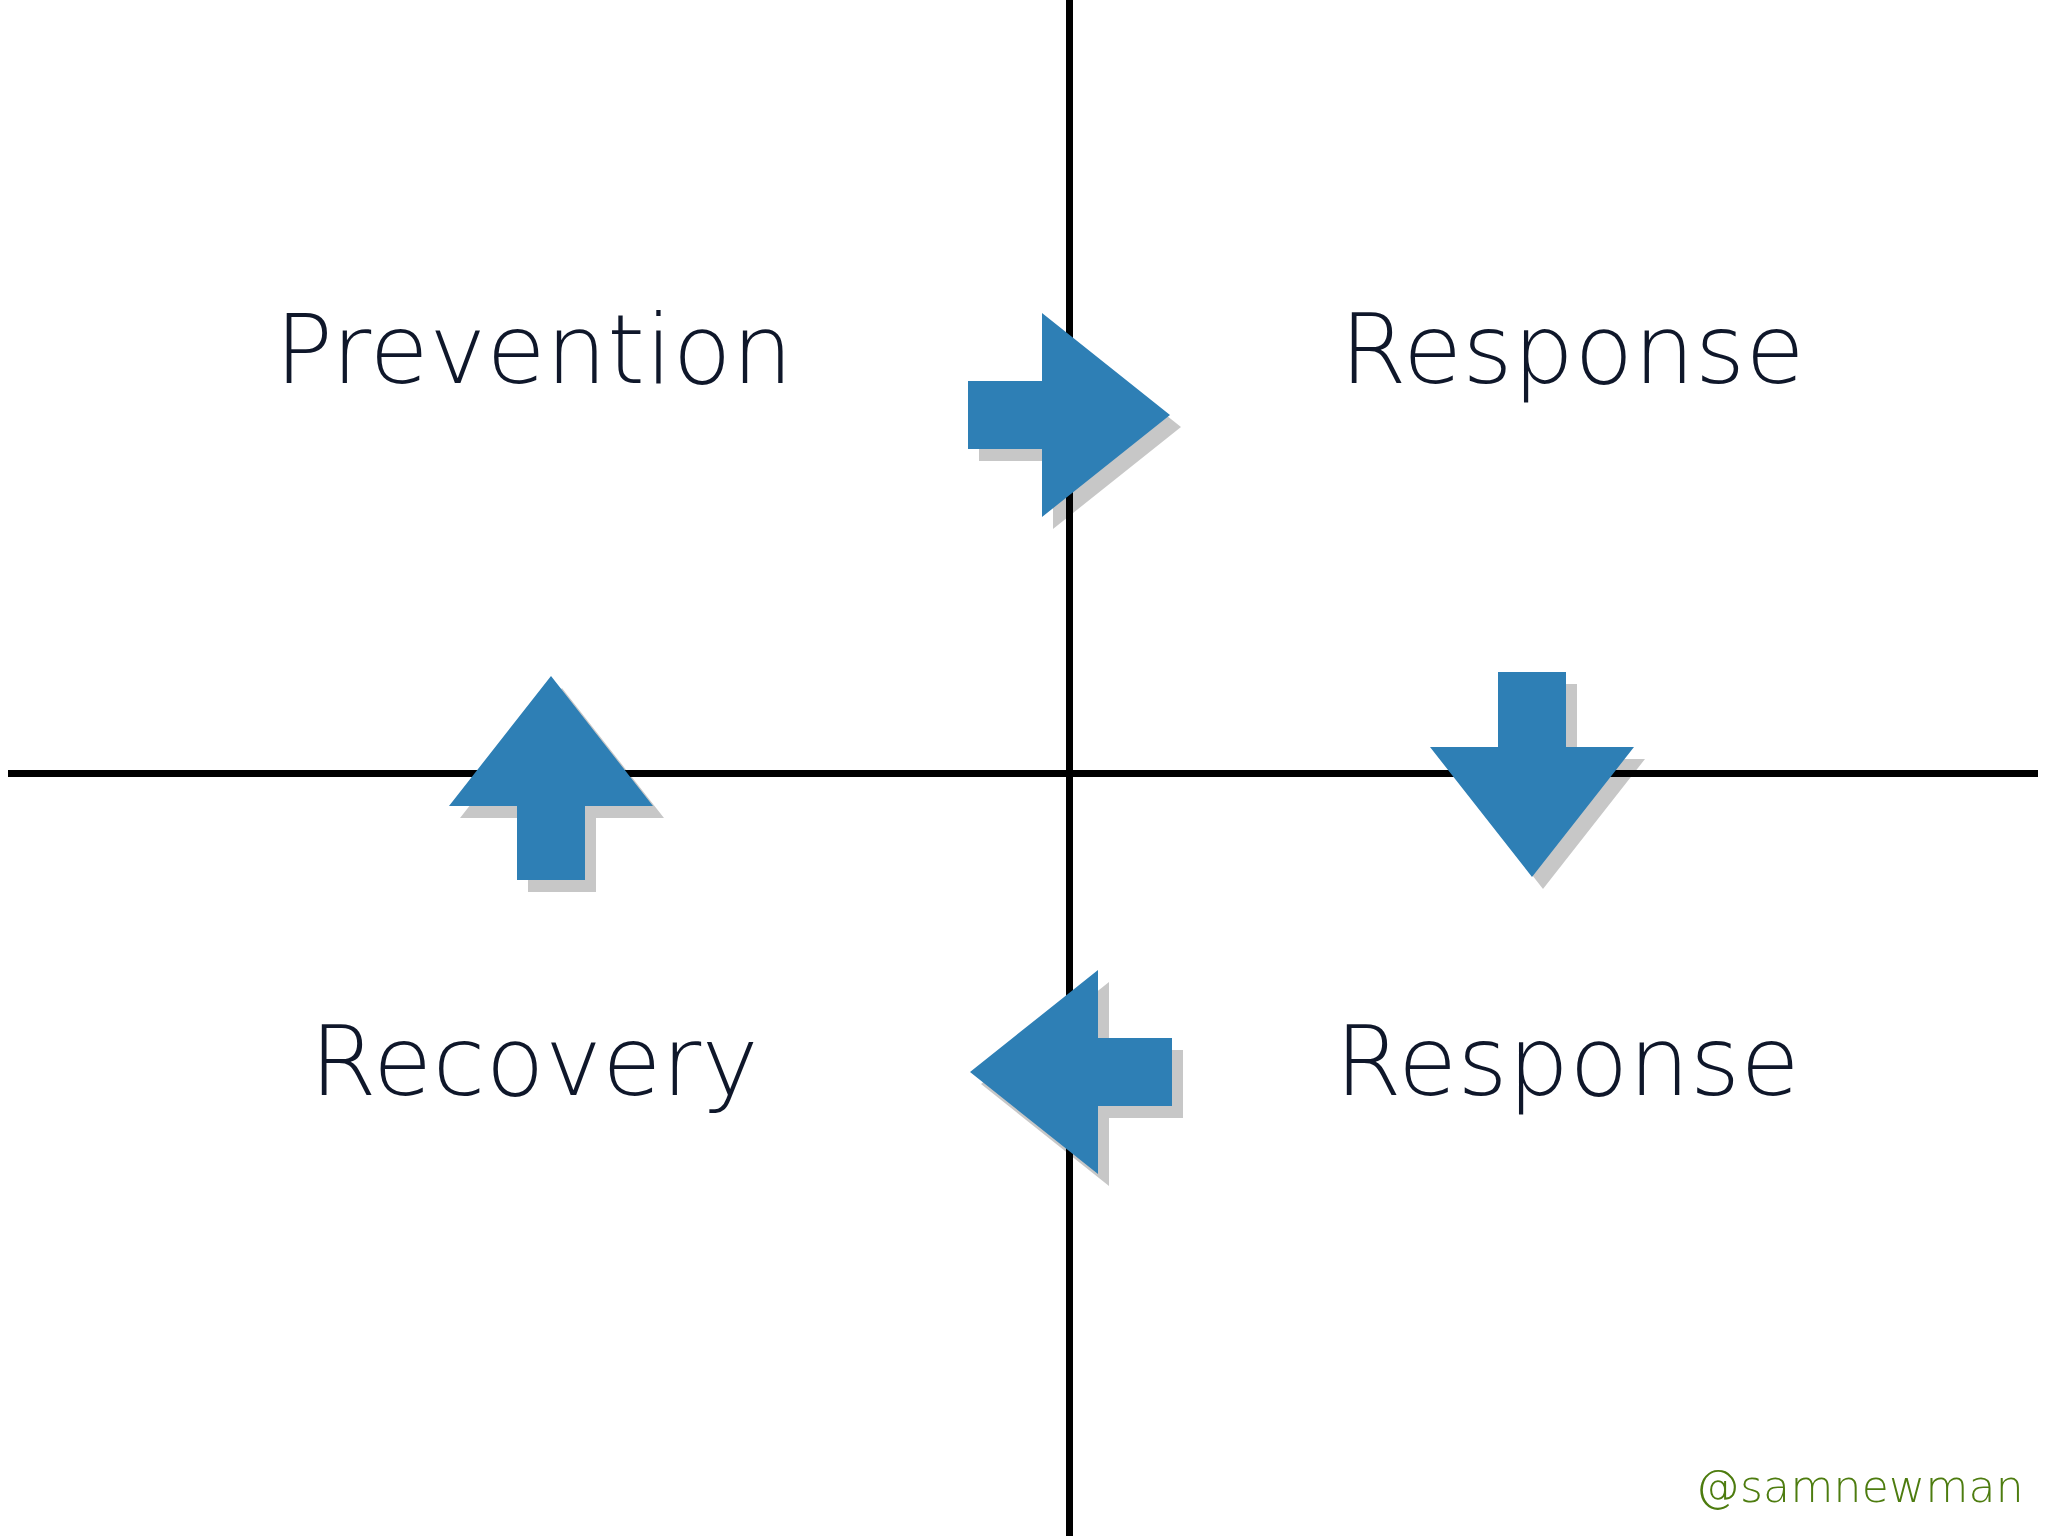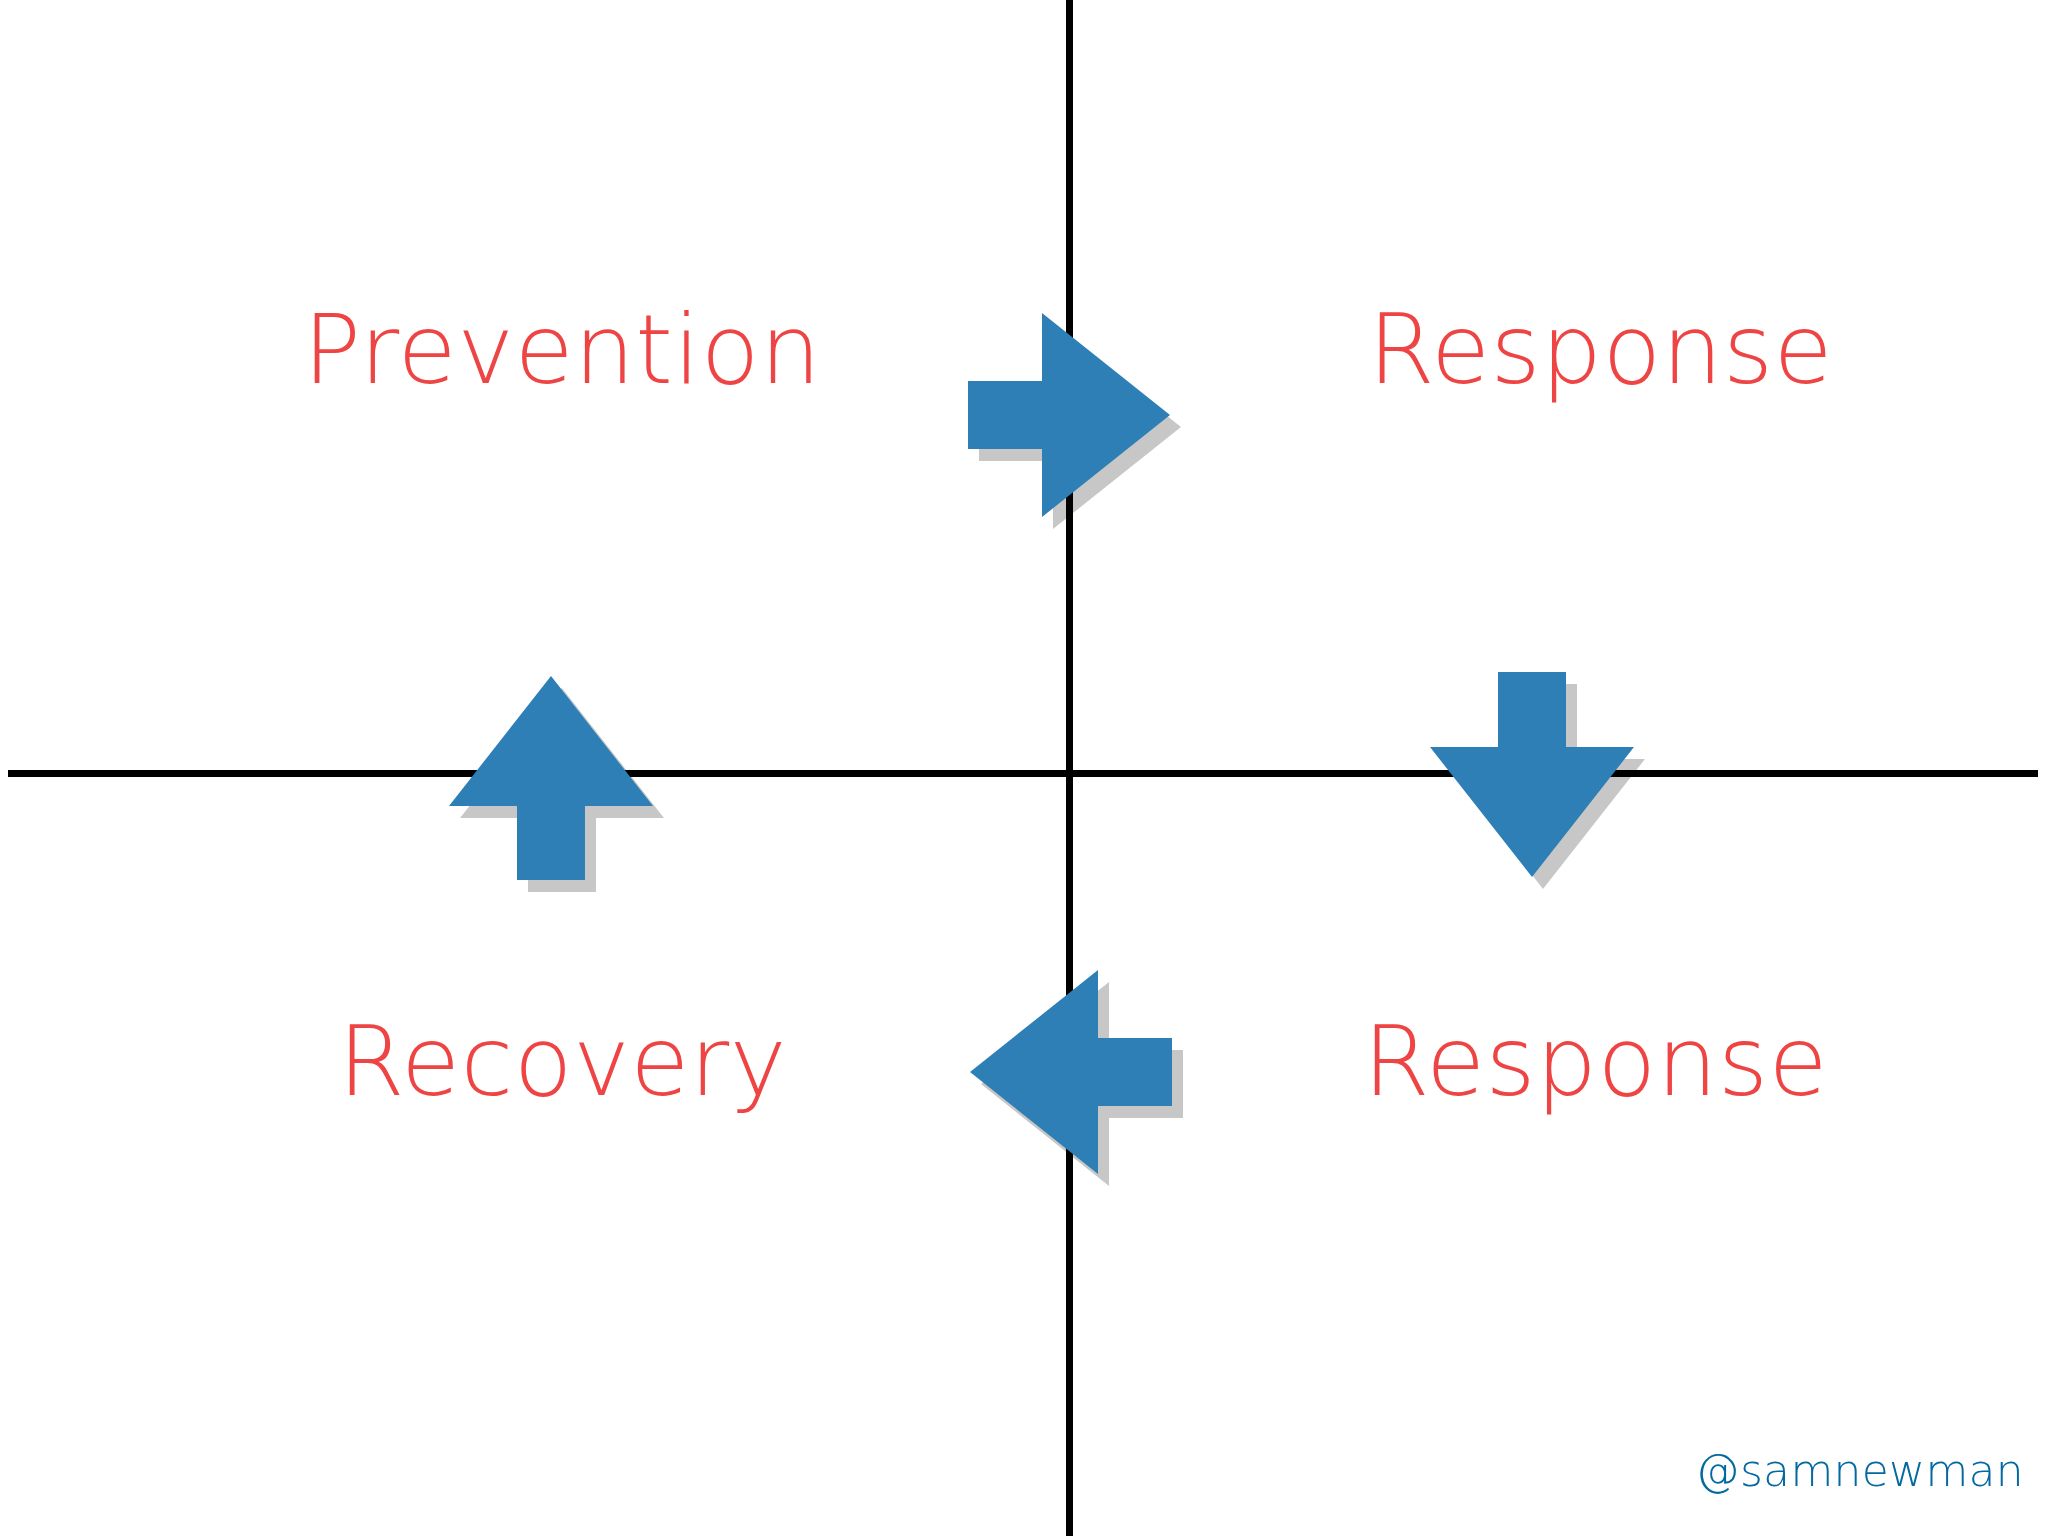--- a/index.html
+++ b/index.html
@@ -31,27 +31,26 @@
   .axis-horizontal {
     left: 8px;
     top: 770px;
     width: 2030px;
     height: 7px;
   }
 
   
   .quad-label {
     position: absolute;
-    color: #ef4444;
+    color: #0f172a;
     font-weight: 300;
     font-size: 96px;
     line-height: 1.05;
     white-space: nowrap;
     letter-spacing: 0.5px;
-    margin-left: 28px;
     -webkit-font-smoothing: antialiased;
   }
   .label-prevention { left: 275px;  top: 300px; }
   .label-detection  { left: 1340px; top: 300px; }
   .label-recovery   { left: 310px;  top: 1012px; }
   .label-response   { left: 1335px; top: 1012px; }
 
   
   .arrow {
     position: absolute;
@@ -63,22 +62,22 @@
   .arrow-left  { left: 962px;  top: 962px; width: 220px; height: 220px; }
   .arrow-up    { left: 438px;  top: 666px; width: 226px; height: 226px; }
 
   .arrow-body { fill: #2E7FB5; }
   .arrow-shadow { fill: #000000; opacity: 0.22; }
 
   
   .watermark {
     position: absolute;
     right: 24px;
-    bottom: 40px;
-    color: #0369a1;
+    bottom: 24px;
+    color: #4d7c0f;
     font-size: 44px;
     font-weight: 300;
     letter-spacing: 0.3px;
     white-space: nowrap;
     text-align: center;
   }
 </style>
 </head>
 <body>
 

